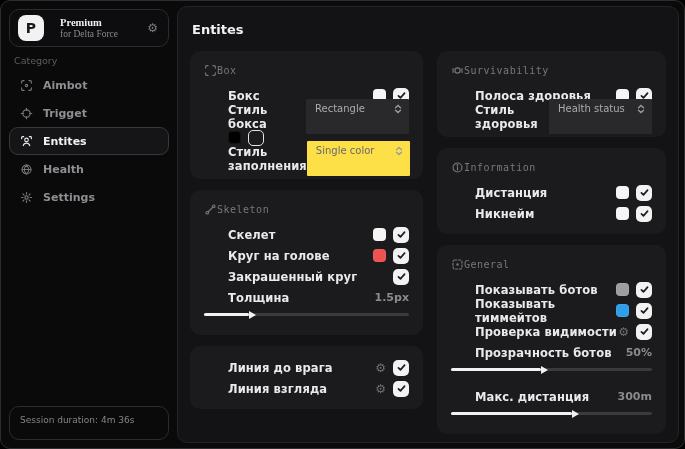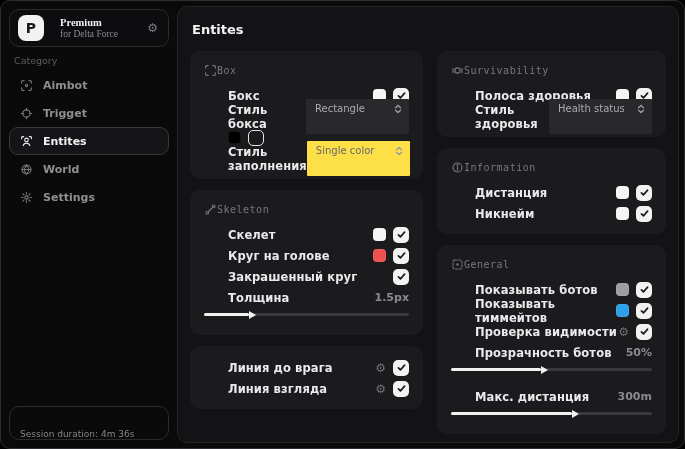--- a/index.html
+++ b/index.html
@@ -14,21 +14,21 @@
   .brand-title{color:#f1f1f3;font-size:10.5px;font-weight:bold;}
   .brand-sub{color:#8b8b8f;font-size:9.5px;}
   .brand-gear{color:#7c7c80;font-size:12px;line-height:1;cursor:pointer;}
   .category{position:absolute;left:13px;top:54px;color:#5d5d61;font-size:9.5px;}
   .nav{position:absolute;left:8px;right:8px;top:70px;}
   .nav-item{height:28px;display:flex;align-items:center;padding:0 10px;border-radius:9px;color:#8f8f93;border:1px solid transparent;box-sizing:border-box;cursor:pointer;}
   .nav-item .ni{width:13px;height:13px;margin-right:10px;color:#77777b;flex:0 0 auto;}
   .nav-item span{font-size:11px;font-weight:600;}
   .nav-item.active{background:#151517;border-color:#38383c;color:#f2f2f4;}
   .nav-item.active .ni{color:#e8e8ea;}
-  .session-card{position:absolute;left:8px;right:8px;bottom:8px;height:34px;border:1px solid #2c2c2f;border-radius:10px;display:flex;align-items:flex-end;padding:0 10px 0;box-sizing:border-box;}
+  .session-card{position:absolute;left:8px;right:8px;bottom:8px;height:34px;border:1px solid #2c2c2f;border-radius:10px;display:flex;align-items:flex-start;padding:8px 10px 0;box-sizing:border-box;}
   .session-card span{color:#85858a;font-size:9px;}
 
   
   .main{position:absolute;left:176px;top:5px;right:5px;bottom:5px;background:#131315;border:1px solid #242428;border-radius:10px;box-sizing:border-box;padding:12px 12px 0 12px;}
   .page-title{color:#f2f2f4;font-size:13px;font-weight:bold;margin:3px 0 14px 2px;}
   .cols{display:flex;gap:14px;}
   .col{display:flex;flex-direction:column;gap:11px;}
   .col-left{width:233px;}
   .col-right{flex:1;}
   .card{background:#1b1b1e;border-radius:10px;padding:11px 14px 10px;box-sizing:border-box;}
@@ -92,21 +92,21 @@
             <path d="M4 13c.6-2 2.1-3 4-3s3.4 1 4 3"></path>
             <path d="M2 4.5V3a1 1 0 0 1 1-1h1.5M11.5 2H13a1 1 0 0 1 1 1v1.5"></path>
           </svg>
         <span>Entites</span>
       </div>
       <div class="nav-item">
         <svg class="ni" viewBox="0 0 16 16" fill="none" stroke="currentColor" stroke-width="1.4" stroke-linecap="round">
             <circle cx="8" cy="8" r="5.5"></circle>
             <path d="M2.5 8h11M8 2.5c-3.5 3.5-3.5 7.5 0 11M8 2.5c3.5 3.5 3.5 7.5 0 11"></path>
           </svg>
-        <span>World</span>
+        <span>Health</span>
       </div>
       <div class="nav-item">
         <svg class="ni" viewBox="0 0 16 16" fill="none" stroke="currentColor" stroke-width="1.4" stroke-linecap="round">
             <circle cx="8" cy="8" r="2"></circle>
             <path d="M8 1.8v2M8 12.2v2M1.8 8h2M12.2 8h2M3.6 3.6l1.4 1.4M11 11l1.4 1.4M12.4 3.6L11 5M5 11l-1.4 1.4"></path>
           </svg>
         <span>Settings</span>
       </div>
     </div>
 

